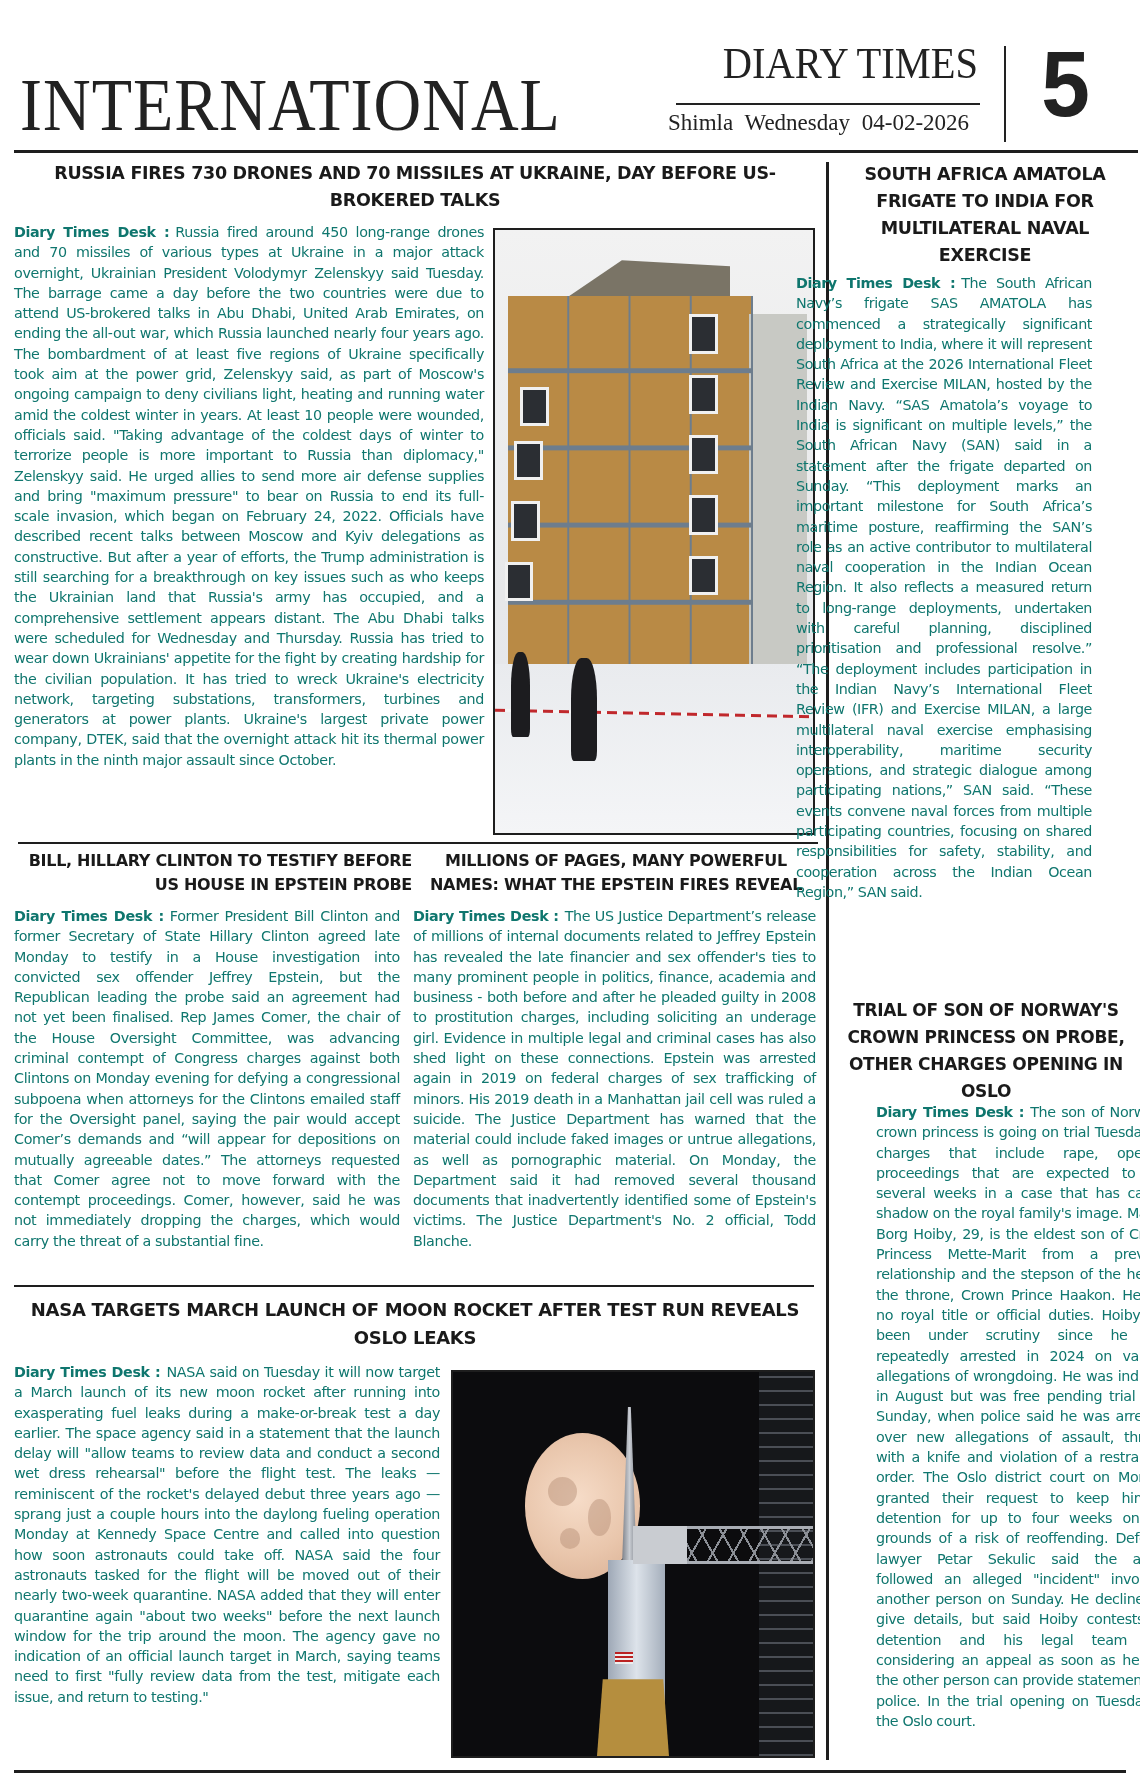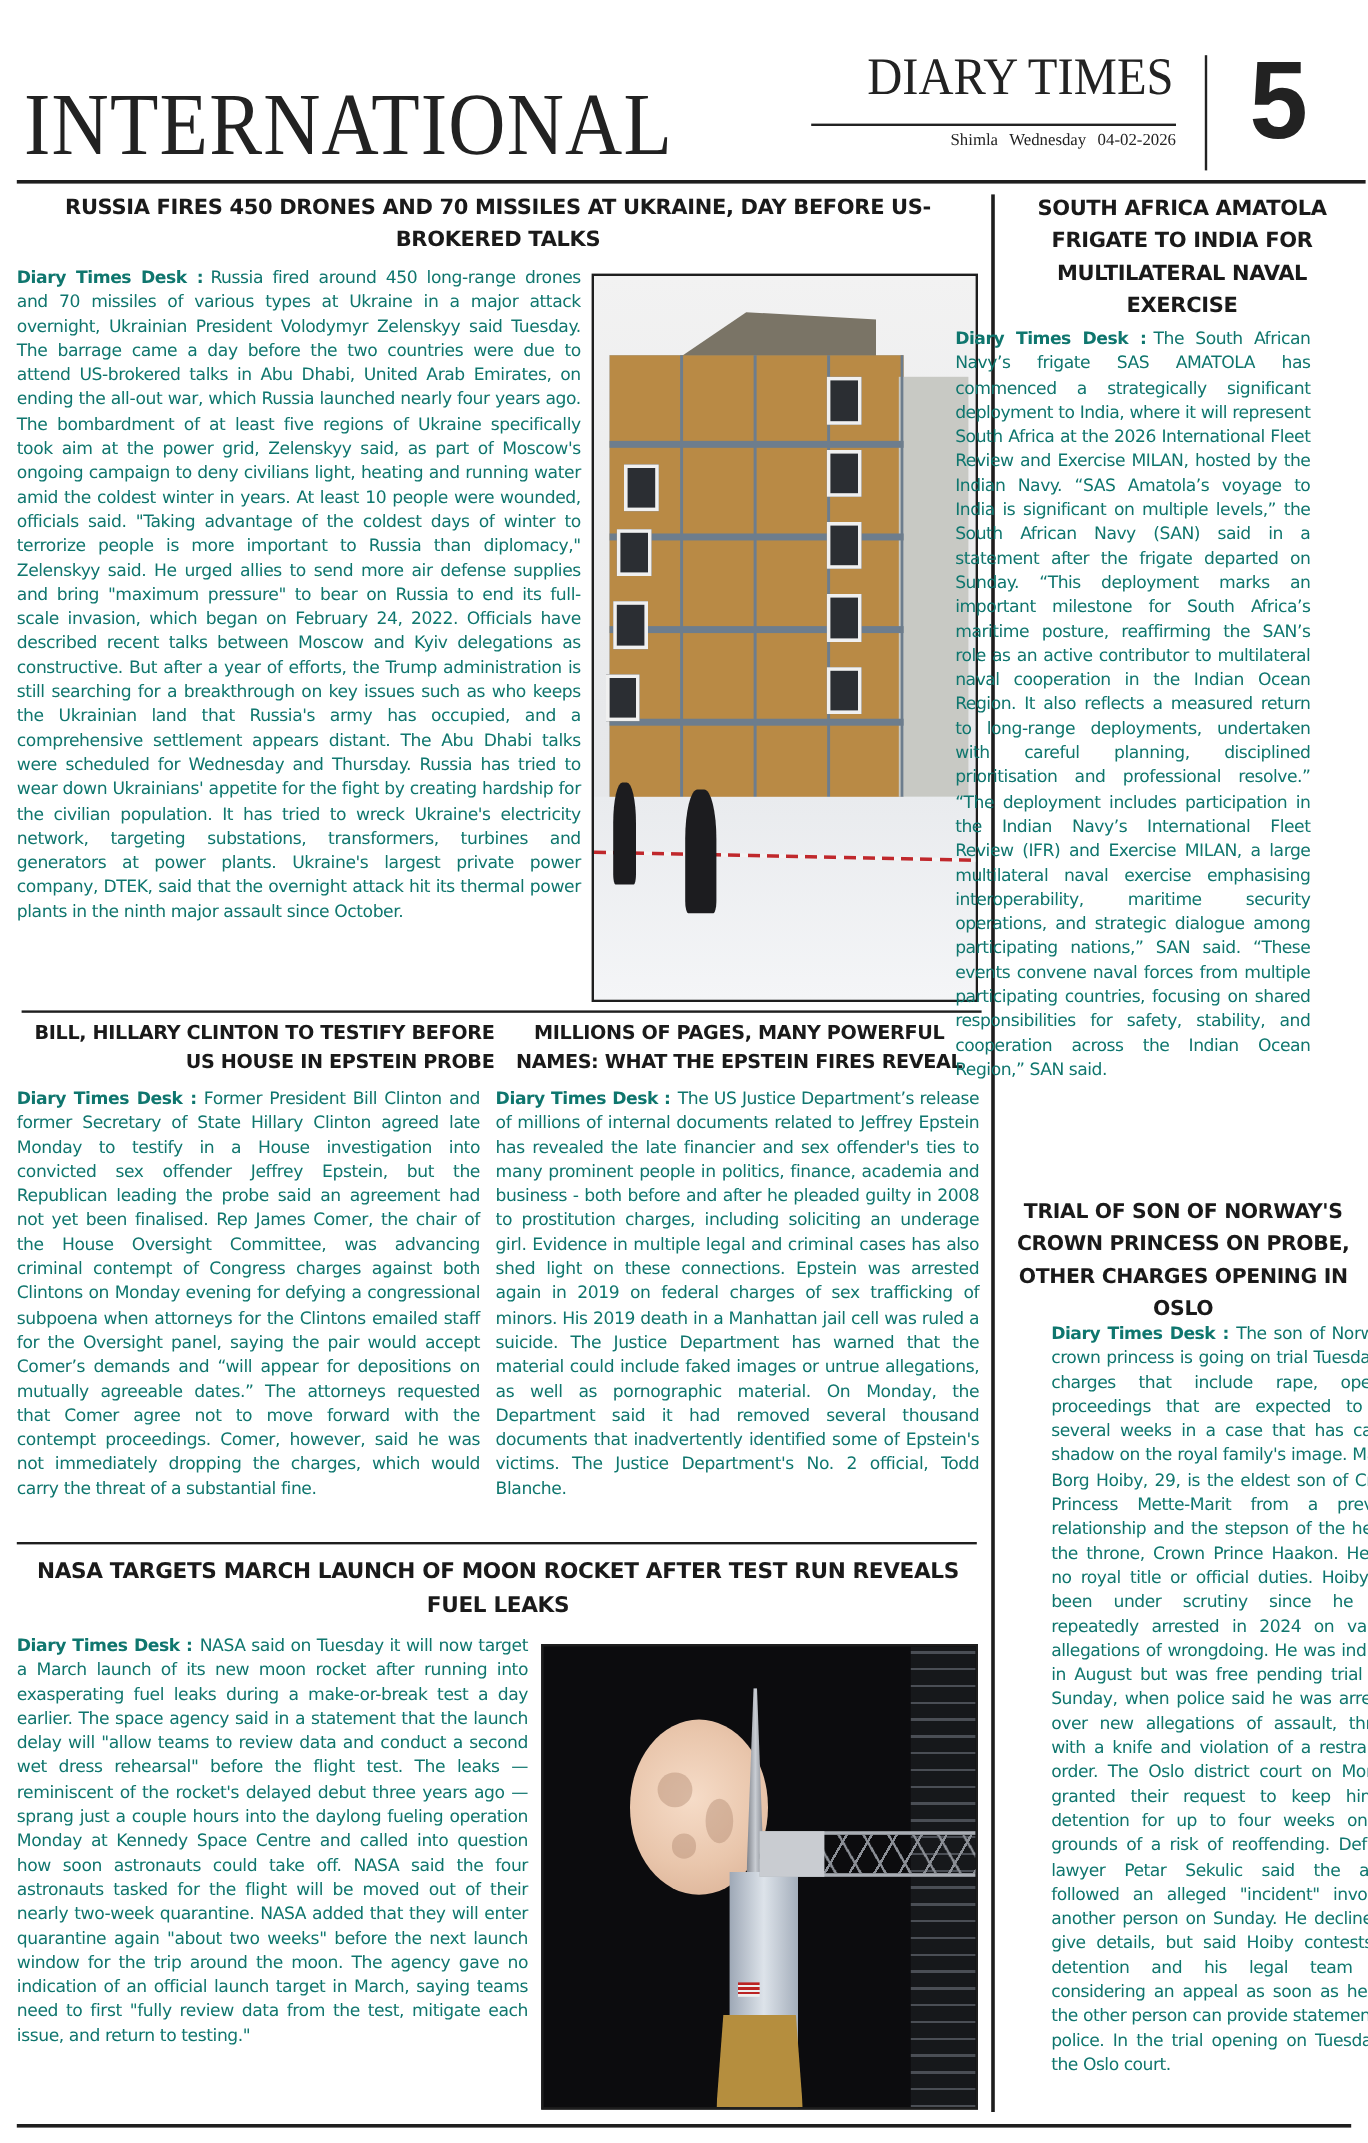--- a/index.html
+++ b/index.html
@@ -2,21 +2,21 @@
 <html><head>
 <meta charset="utf-8">
 <style>
   * { box-sizing: border-box; margin: 0; padding: 0; }
   html, body { width: 1140px; height: 1786px; background: #ffffff; overflow: hidden; }
   body { position: relative; font-family: "DejaVu Sans", sans-serif; color: #1e1e1e; }
 
   .masthead-section { position: absolute; left: 20px; top: 68px; font-family: "Liberation Serif", serif; font-size: 66px; letter-spacing: 1px; color: #222; transform: scaleY(1.12); transform-origin: left top; line-height: 1; }
   .masthead-brand { position: absolute; left: 660px; top: 42px; width: 318px; text-align: right; font-family: "Liberation Serif", serif; font-size: 44px; color: #222; line-height: 1; transform: scaleX(0.92); transform-origin: right top; }
   .masthead-underline { position: absolute; left: 676px; top: 103px; width: 304px; height: 2px; background: #222; }
-  .masthead-dateline { position: absolute; left: 668px; top: 110px; width: 312px; text-align: right; font-family: "Liberation Serif", serif; font-size: 14px; color: #222; word-spacing: 6px; }
+  .masthead-dateline { position: absolute; left: 668px; top: 110px; width: 312px; font-family: "Liberation Serif", serif; font-size: 23px; color: #222; word-spacing: 6px; }
   .masthead-vrule { position: absolute; left: 1004px; top: 46px; width: 2px; height: 96px; background: #222; }
   .masthead-page { position: absolute; left: 1040px; top: 38px; font-family: "Liberation Sans", sans-serif; font-weight: 700; font-size: 92px; color: #222; line-height: 1; transform: scaleX(0.95); }
 
   .hrule { position: absolute; height: 3px; background: #1e1e1e; }
   .vrule { position: absolute; width: 3px; background: #1e1e1e; }
 
   .headline { position: absolute; font-family: "DejaVu Sans", sans-serif; font-weight: 700; font-size: 17.5px; line-height: 27px; text-align: center; color: #1a1a1a; letter-spacing: -0.3px; }
   .article-body { position: absolute; font-family: "DejaVu Sans", sans-serif; font-size: 14.3px; line-height: 20.3px; text-align: justify; color: #0f766e; letter-spacing: -0.35px; }
   .dateline { font-weight: 700; margin-right: 6px; }
 
@@ -61,21 +61,21 @@
     <span>Wednesday</span>
     <span>04-02-2026</span>
   </div>
   <div class="masthead-vrule"></div>
   <div class="masthead-page">5</div>
 </div>
 
 <div class="hrule" style="left:14px; top:150px; width:1124px;"></div>
 
 <div>
-  <div class="headline" style="left:14px; top:160px; width:802px; padding:0 28px;">RUSSIA FIRES 450 DRONES AND 70 MISSILES AT UKRAINE, DAY BEFORE US-BROKERED TALKS</div>
+  <div class="headline" style="left:14px; top:160px; width:802px; padding:0 28px;">RUSSIA FIRES 730 DRONES AND 70 MISSILES AT UKRAINE, DAY BEFORE US-BROKERED TALKS</div>
   <div class="article-body" style="left:14px; top:222px; width:470px;">
     <span class="dateline">Diary Times Desk :</span><span>Russia fired around 450 long-range drones and 70 missiles of various types at Ukraine in a major attack overnight, Ukrainian President Volodymyr Zelenskyy said Tuesday. The barrage came a day before the two countries were due to attend US-brokered talks in Abu Dhabi, United Arab Emirates, on ending the all-out war, which Russia launched nearly four years ago. The bombardment of at least five regions of Ukraine specifically took aim at the power grid, Zelenskyy said, as part of Moscow's ongoing campaign to deny civilians light, heating and running water amid the coldest winter in years. At least 10 people were wounded, officials said. "Taking advantage of the coldest days of winter to terrorize people is more important to Russia than diplomacy," Zelenskyy said. He urged allies to send more air defense supplies and bring "maximum pressure" to bear on Russia to end its full-scale invasion, which began on February 24, 2022. Officials have described recent talks between Moscow and Kyiv delegations as constructive. But after a year of efforts, the Trump administration is still searching for a breakthrough on key issues such as who keeps the Ukrainian land that Russia's army has occupied, and a comprehensive settlement appears distant. The Abu Dhabi talks were scheduled for Wednesday and Thursday. Russia has tried to wear down Ukrainians' appetite for the fight by creating hardship for the civilian population. It has tried to wreck Ukraine's electricity network, targeting substations, transformers, turbines and generators at power plants. Ukraine's largest private power company, DTEK, said that the overnight attack hit its thermal power plants in the ninth major assault since October.</span>
   </div>
   <div class="photo building-photo" style="left:493px; top:228px; width:322px; height:607px;">
     <div class="bld-roof"></div>
     <div class="bld-main"></div>
     <div class="bld-side"></div>
     <div class="bld-grid"></div>
     <div class="bld-window" style="left:61%; top:14%;"></div>
     <div class="bld-window" style="left:61%; top:24%;"></div>
@@ -105,21 +105,21 @@
 <div>
   <div class="headline" style="left:412px; top:849px; width:408px; font-size:16px; line-height:24px;">MILLIONS OF PAGES, MANY POWERFUL NAMES: WHAT THE EPSTEIN FIRES REVEAL</div>
   <div class="article-body" style="left:413px; top:906px; width:403px;">
     <span class="dateline">Diary Times Desk :</span><span>The US Justice Department’s release of millions of internal documents related to Jeffrey Epstein has revealed the late financier and sex offender's ties to many prominent people in politics, finance, academia and business - both before and after he pleaded guilty in 2008 to prostitution charges, including soliciting an underage girl. Evidence in multiple legal and criminal cases has also shed light on these connections. Epstein was arrested again in 2019 on federal charges of sex trafficking of minors. His 2019 death in a Manhattan jail cell was ruled a suicide. The Justice Department has warned that the material could include faked images or untrue allegations, as well as pornographic material. On Monday, the Department said it had removed several thousand documents that inadvertently identified some of Epstein's victims. The Justice Department's No. 2 official, Todd Blanche.</span>
   </div>
 </div>
 
 <div class="hrule" style="left:14px; top:1285px; width:800px; height:2px;"></div>
 
 <div>
-  <div class="headline" style="left:14px; top:1296px; width:802px; font-size:18px; line-height:28px; padding:0 4px;">NASA TARGETS MARCH LAUNCH OF MOON ROCKET AFTER TEST RUN REVEALS FUEL LEAKS</div>
+  <div class="headline" style="left:14px; top:1296px; width:802px; font-size:18px; line-height:28px; padding:0 4px;">NASA TARGETS MARCH LAUNCH OF MOON ROCKET AFTER TEST RUN REVEALS OSLO LEAKS</div>
   <div class="article-body" style="left:14px; top:1362px; width:426px;">
     <span class="dateline">Diary Times Desk :</span><span>NASA said on Tuesday it will now target a March launch of its new moon rocket after running into exasperating fuel leaks during a make-or-break test a day earlier. The space agency said in a statement that the launch delay will "allow teams to review data and conduct a second wet dress rehearsal" before the flight test. The leaks — reminiscent of the rocket's delayed debut three years ago — sprang just a couple hours into the daylong fueling operation Monday at Kennedy Space Centre and called into question how soon astronauts could take off. NASA said the four astronauts tasked for the flight will be moved out of their nearly two-week quarantine. NASA added that they will enter quarantine again "about two weeks" before the next launch window for the trip around the moon. The agency gave no indication of an official launch target in March, saying teams need to first "fully review data from the test, mitigate each issue, and return to testing."</span>
   </div>
   <div class="photo rocket-photo" style="left:451px; top:1370px; width:364px; height:388px;">
     <div class="tower-right"></div>
     <div class="moon">
       <div class="moon-spot" style="left:20%; top:30%; width:25%; height:20%;"></div>
       <div class="moon-spot" style="left:55%; top:45%; width:20%; height:25%;"></div>
       <div class="moon-spot" style="left:30%; top:65%; width:18%; height:14%;"></div>
     </div>

